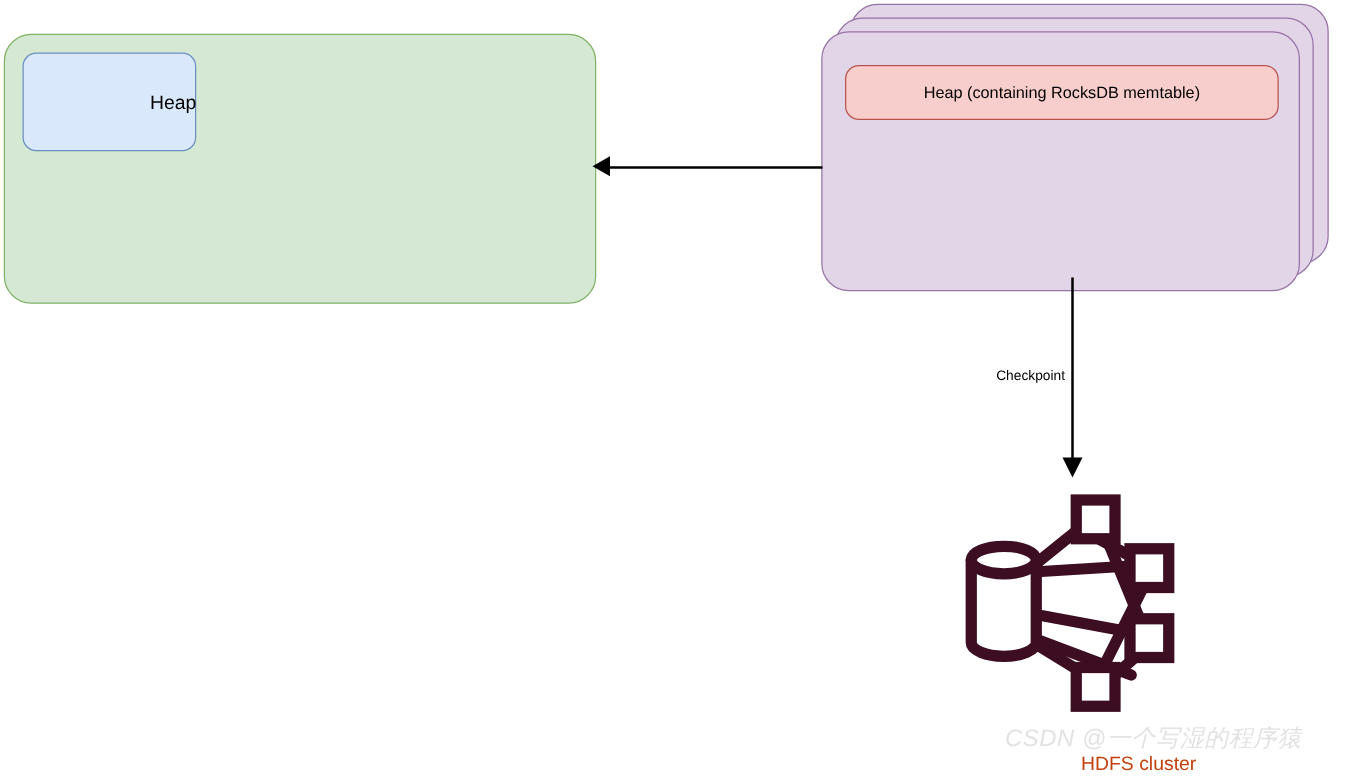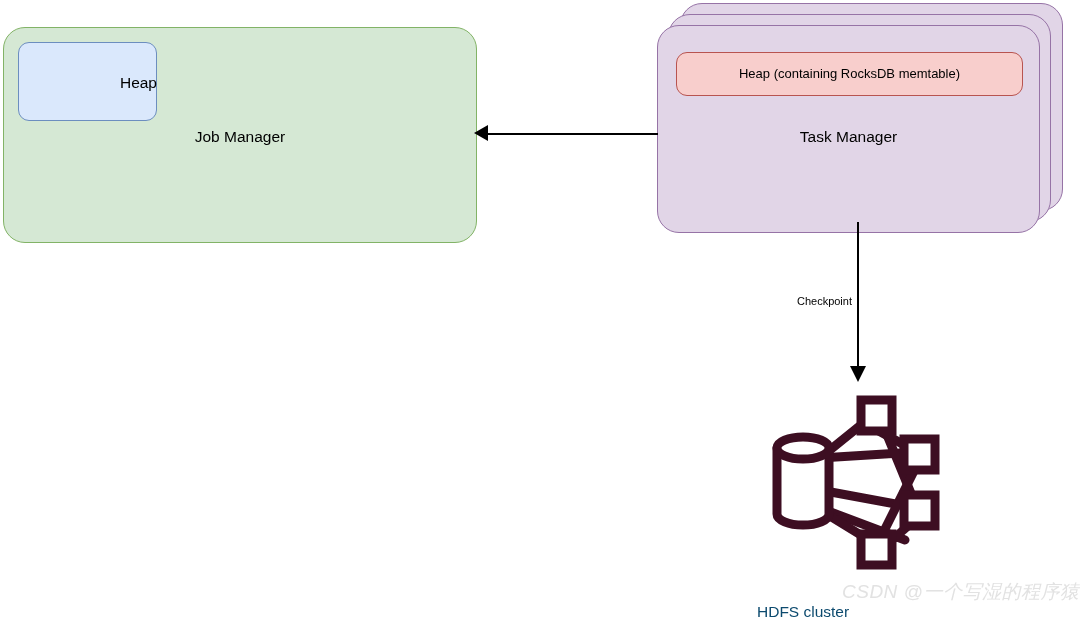--- a/index.html
+++ b/index.html
@@ -165,56 +165,54 @@
     left: 765px;
     top: 390px;
     width: 185px;
     height: 180px;
   }
   .hdfs-label {
     position: absolute;
     left: 757px;
     top: 603px;
     width: 200px;
-    text-align: left;
-    font-size: 15.5px;
-    color: #0c4a6e;
+    text-align: right;
+    font-size: 15.5px;
+    color: #c2410c;
     line-height: 18px;
   }
 
   
   .watermark {
     position: absolute;
-    left: 842px;
+    left: 804px;
     top: 581px;
     font-size: 19px;
     color: #e2e2e2;
     line-height: 22px;
     white-space: nowrap;
     font-style: italic;
     letter-spacing: 0.5px;
     pointer-events: none;
   }
 </style>
 </head>
 <body>
 
 <div id="canvas">
 
   <div class="jobmanager-box"></div>
-  <div class="jobmanager-label">Job Manager</div>
 
   <div class="heap-box"></div>
   <div class="heap-label">Heap</div>
 
   <div class="tm-layer tm-layer-back"></div>
   <div class="tm-layer tm-layer-middle"></div>
   <div class="tm-layer tm-layer-front"></div>
 
-  <div class="tm-label">Task Manager</div>
 
   <div class="orange-box tm-heap-box">
     <span>Heap (containing RocksDB memtable)</span>
   </div>
 
 
   <div class="arrow-h-line"></div>
   <div class="arrow-h-head"></div>
 
   <div class="arrow-v-line"></div>

